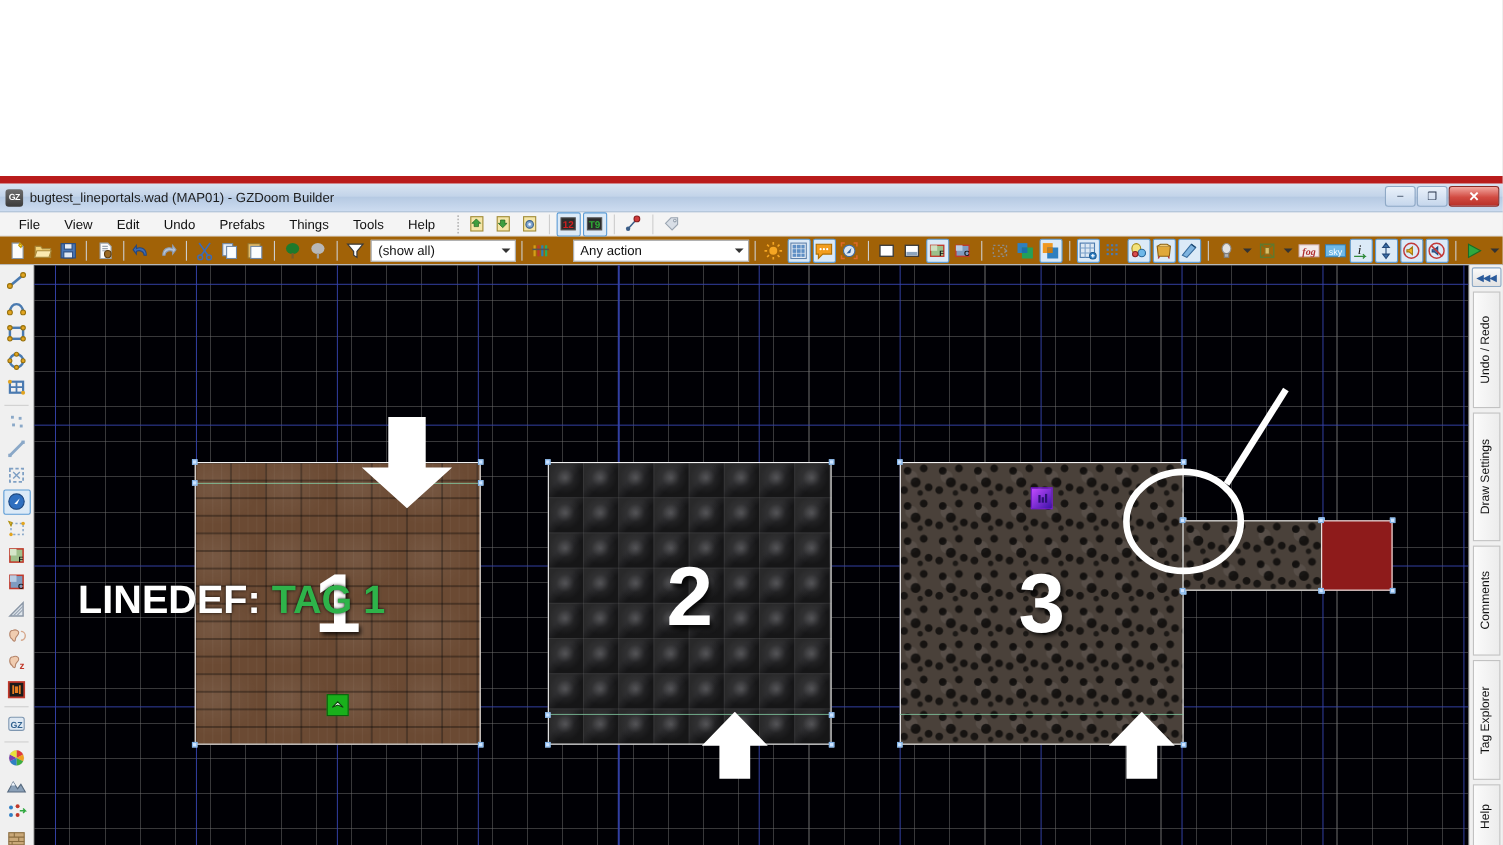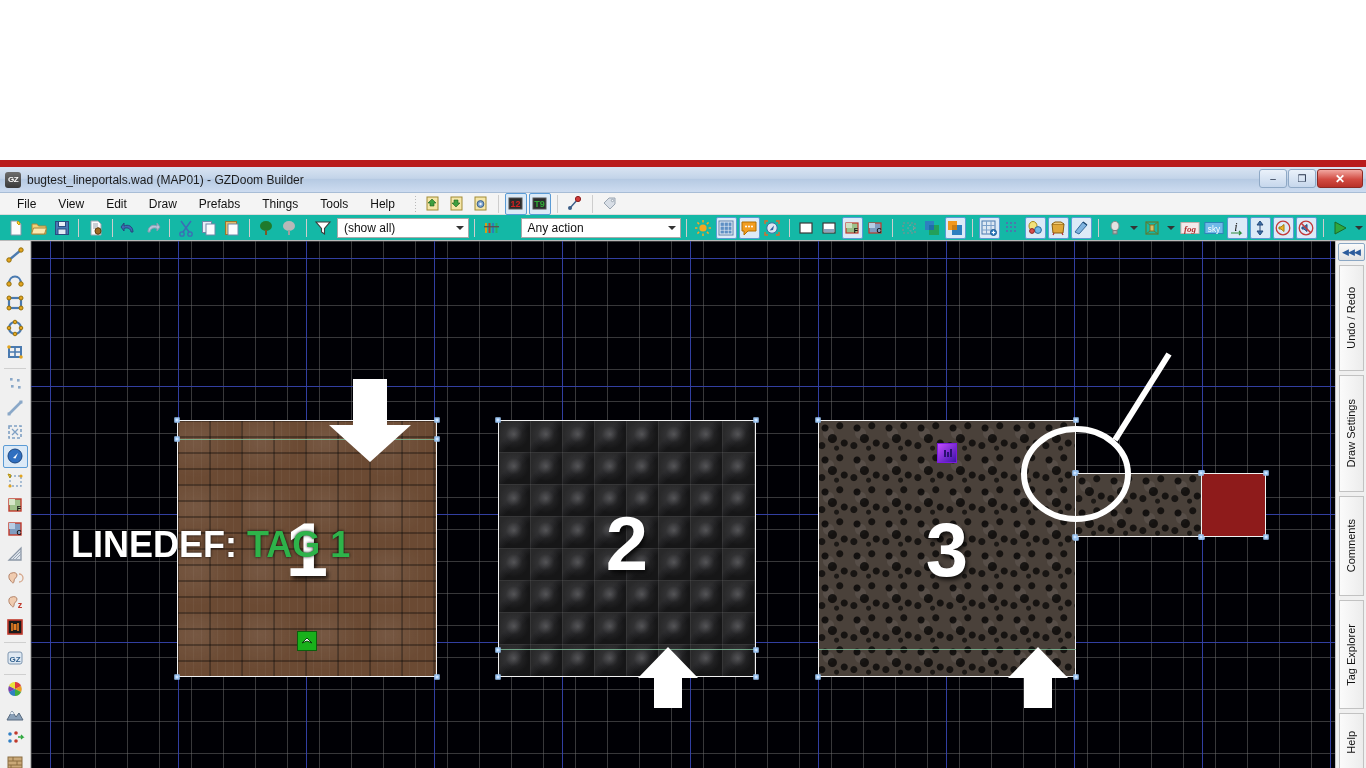--- a/index.html
+++ b/index.html
@@ -52,21 +52,21 @@
 
   
   #menubar {
     height: 22px; background:#f4f4f4; border-bottom:1px solid #dcdcdc;
     display:flex; align-items:center; padding-left: 6px;
   }
   .menu-item { font-size:12px; color:#111; padding: 2px 11px; cursor:default; }
 
   
   .toolbar {
-    height: 26px; background:#14b8a6;
+    height: 26px; background:#a16207;
     display:flex; align-items:center; padding-left:4px;
     border-bottom:1px solid #e2e2e2;
   }
   #toolbar2 { border-bottom:1px solid #b9b9b9; }
   .tb-sep { width:1px; height:18px; background:#cdcdcd; margin:0 5px; }
   .tb-grip { width:3px; height:18px; margin:0 4px 0 1px;
     background-image: radial-gradient(#b9b9b9 40%, transparent 41%);
     background-size: 3px 3px; }
   .tbi {
     width:22px; height:22px; margin:0 1px;
@@ -221,21 +221,21 @@
       <div class="win-btn">–</div>
       <div class="win-btn">❐</div>
       <div class="win-btn close">✕</div>
     </div>
   </div>
 
   <div id="menubar">
     <div class="menu-item">File</div>
     <div class="menu-item">View</div>
     <div class="menu-item">Edit</div>
-    <div class="menu-item">Draw</div>
+    <div class="menu-item">Undo</div>
     <div class="menu-item">Prefabs</div>
     <div class="menu-item">Things</div>
     <div class="menu-item">Tools</div>
     <div class="menu-item">Help</div>
 
     <div class="tb-grip" style="margin-left:8px"></div>
 
     <div class="tbi">
       <svg width="17" height="17" viewBox="0 0 17 17">
         <rect x="3" y="2" width="11" height="13" fill="#f5e6a8" stroke="#a08a34"></rect>

